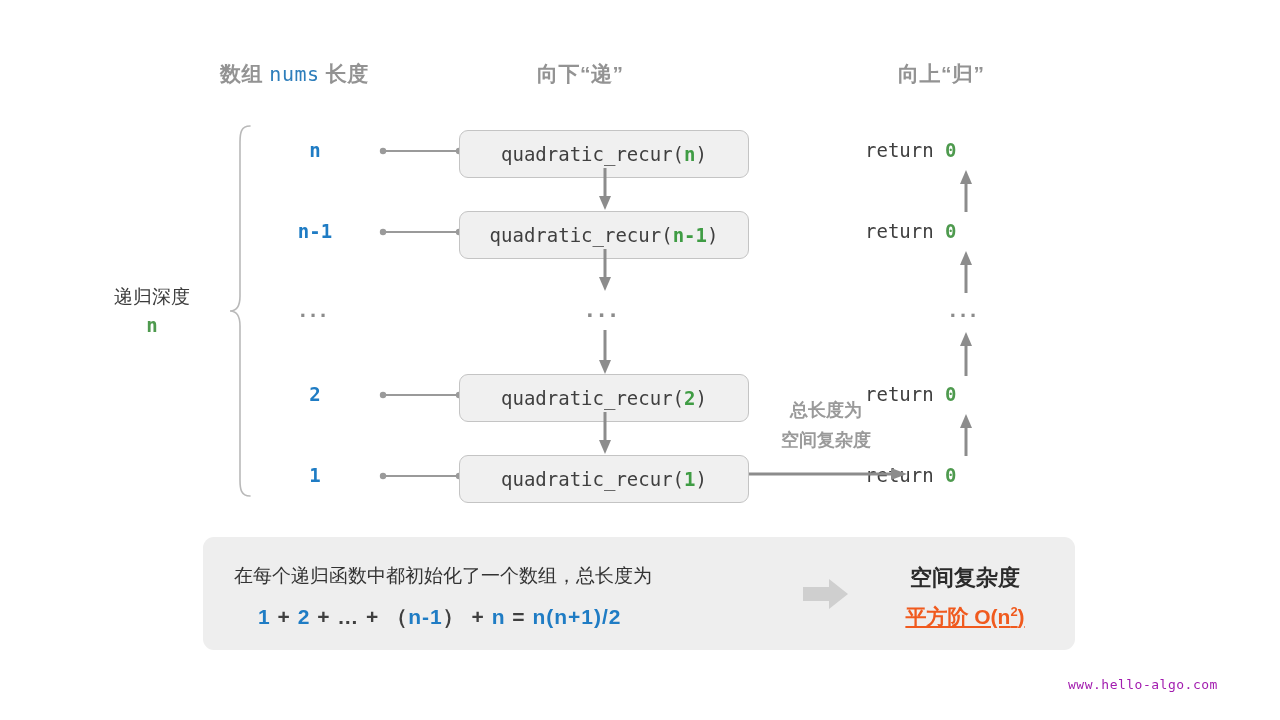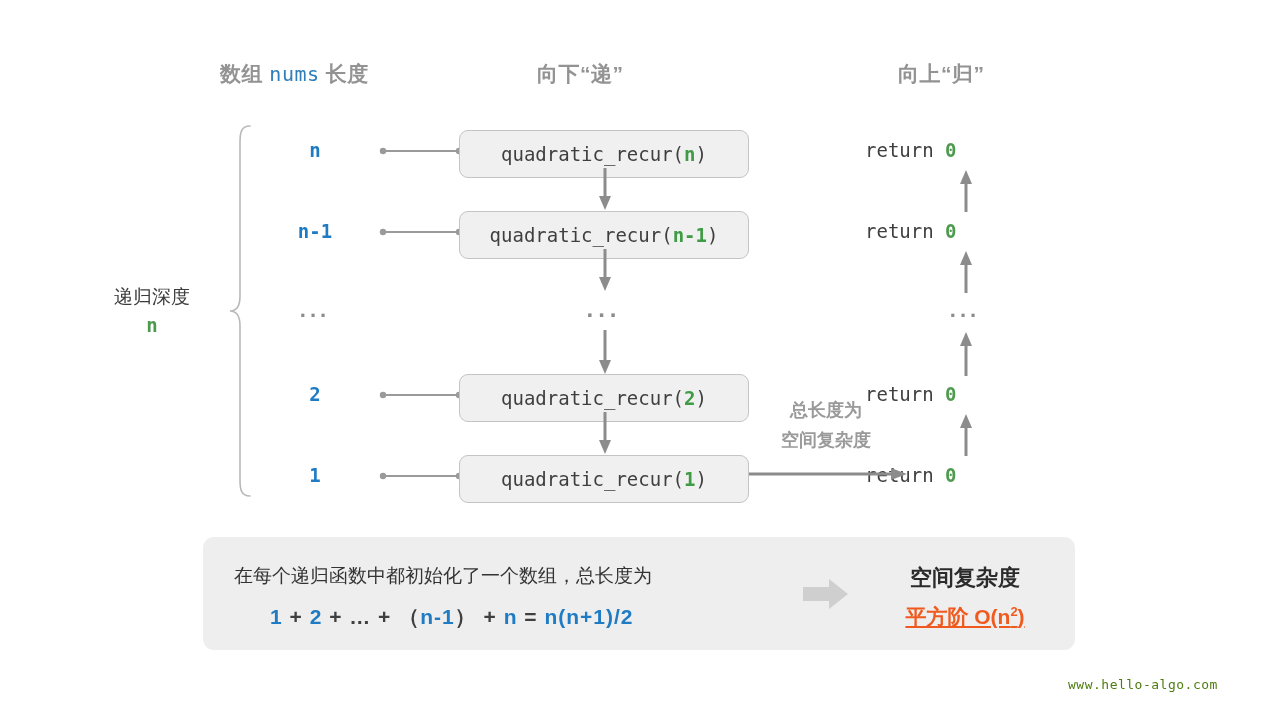--- a/index.html
+++ b/index.html
@@ -158,21 +158,21 @@
     white-space: nowrap;
     text-align: center;
     text-decoration: underline;
   }
   .summary-right-value sup { font-size: 13px; }
 
   
   .watermark {
     font-family: "DejaVu Sans Mono", "Liberation Mono", monospace;
     font-size: 13px;
-    color: #4d7c0f;
+    color: #a21caf;
     white-space: nowrap;
     letter-spacing: 0.5px;
   }
 </style>
 </head>
 <body>
 
 <div class="abs col-header" style="left:220px; top:60px;">
   <span>数组 </span><span class="mono-blue">nums</span><span> 长度</span>
 </div>
@@ -342,21 +342,21 @@
 <div class="abs trigger-note" style="left:756px; top:396px; width:140px;">
   <span>总长度为</span><br>
   <span>空间复杂度</span>
 </div>
 
 <div class="abs summary" style="left:203px; top:537px; width:872px; height:113px;">
 </div>
 
 <div class="abs summary-text" style="left:234px; top:563px;">在每个递归函数中都初始化了一个数组，总长度为</div>
 
-<div class="abs formula" style="left:258px; top:603px;margin-left:12px;">
+<div class="abs formula" style="left:258px; top:603px;">
   <span class="b">1</span><span> + </span><span class="b">2</span><span> + … + （</span><span class="b">n-1</span><span>） + </span><span class="b">n</span><span> = </span><span class="b">n(n+1)/2</span>
 </div>
 
 <div class="abs" style="left:803px; top:578px;">
   <svg width="46" height="32" viewBox="0 0 46 32">
     <path d="M0 9 L26 9 L26 1 L45 16 L26 31 L26 23 L0 23 Z" fill="#cfcfcf"></path>
   </svg>
 </div>
 
 <div class="abs summary-right-title" style="left:865px; top:563px; width:200px;">空间复杂度</div>

